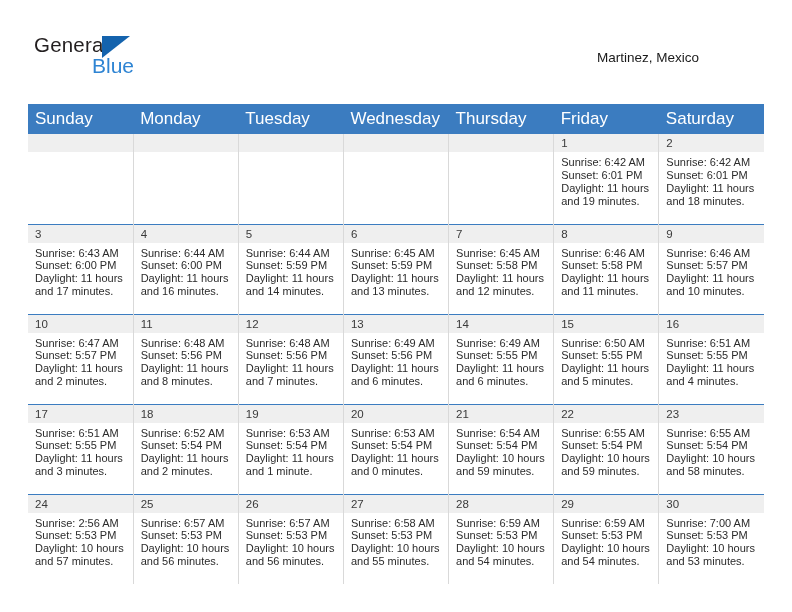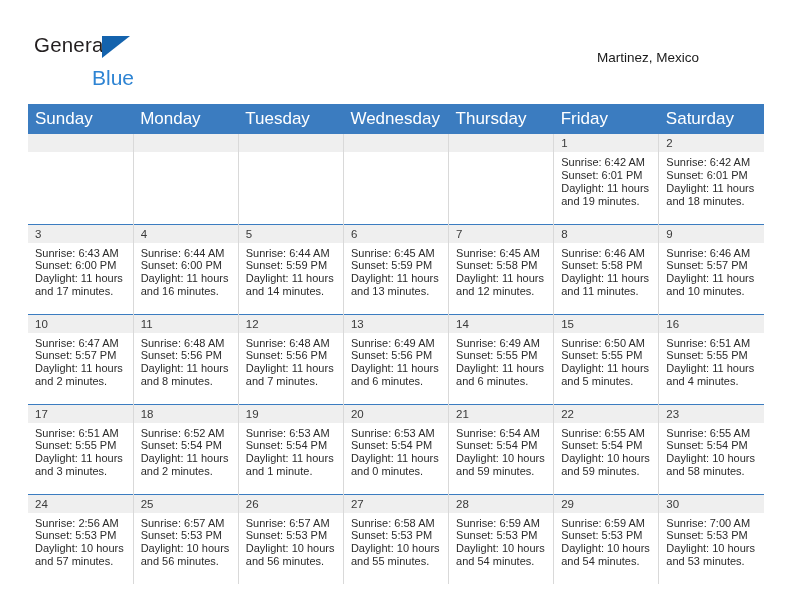--- a/index.html
+++ b/index.html
@@ -50,21 +50,20 @@
     border-bottom: 22px solid transparent;
   }
   .logo-blue {
     position: absolute;
     left: 58px;
     top: 20px;
     font-size: 21px;
     color: #2e84d3;
     line-height: 25px;
     white-space: nowrap;
-    margin-top: 12px;
   }
 
   .title-block {
     position: absolute;
     right: 34px;
     top: 32px;
     text-align: right;
   }
   .cal-title {
     font-size: 25px;

